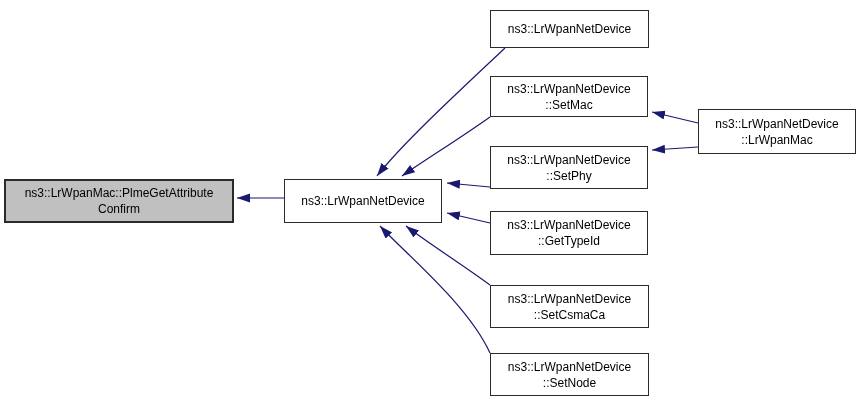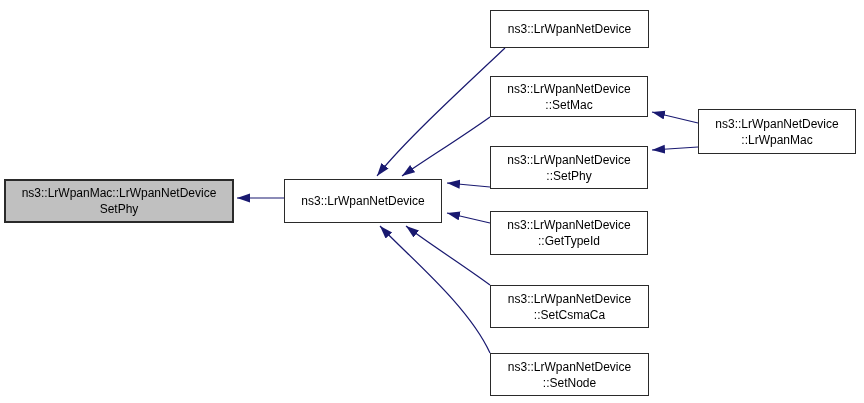--- a/index.html
+++ b/index.html
@@ -51,22 +51,22 @@
     <path class="edge" d="M490,117 C462,137 425,160 402,176" marker-end="url(#arrow)"></path>
     <path class="edge" d="M490,187 L447,183" marker-end="url(#arrow)"></path>
     <path class="edge" d="M490,223 L447,213" marker-end="url(#arrow)"></path>
     <path class="edge" d="M490,285 C460,263 428,243 406,226" marker-end="url(#arrow)"></path>
     <path class="edge" d="M490,353 C468,305 408,256 380,226" marker-end="url(#arrow)"></path>
     <path class="edge" d="M698,123 L652,112" marker-end="url(#arrow)"></path>
     <path class="edge" d="M698,147 L652,150" marker-end="url(#arrow)"></path>
   </svg>
 
   <div class="node current" id="n-plme">
-    <span>ns3::LrWpanMac::LrWpanNetDevice</span>
-    <span>SetPhy</span>
+    <span>ns3::LrWpanMac::PlmeGetAttribute</span>
+    <span>Confirm</span>
   </div>
 
   <div class="node" id="n-complete">
     <span>ns3::LrWpanNetDevice</span>
   </div>
 
   <div class="node" id="n-ctor">
     <span>ns3::LrWpanNetDevice</span>
   </div>
 

